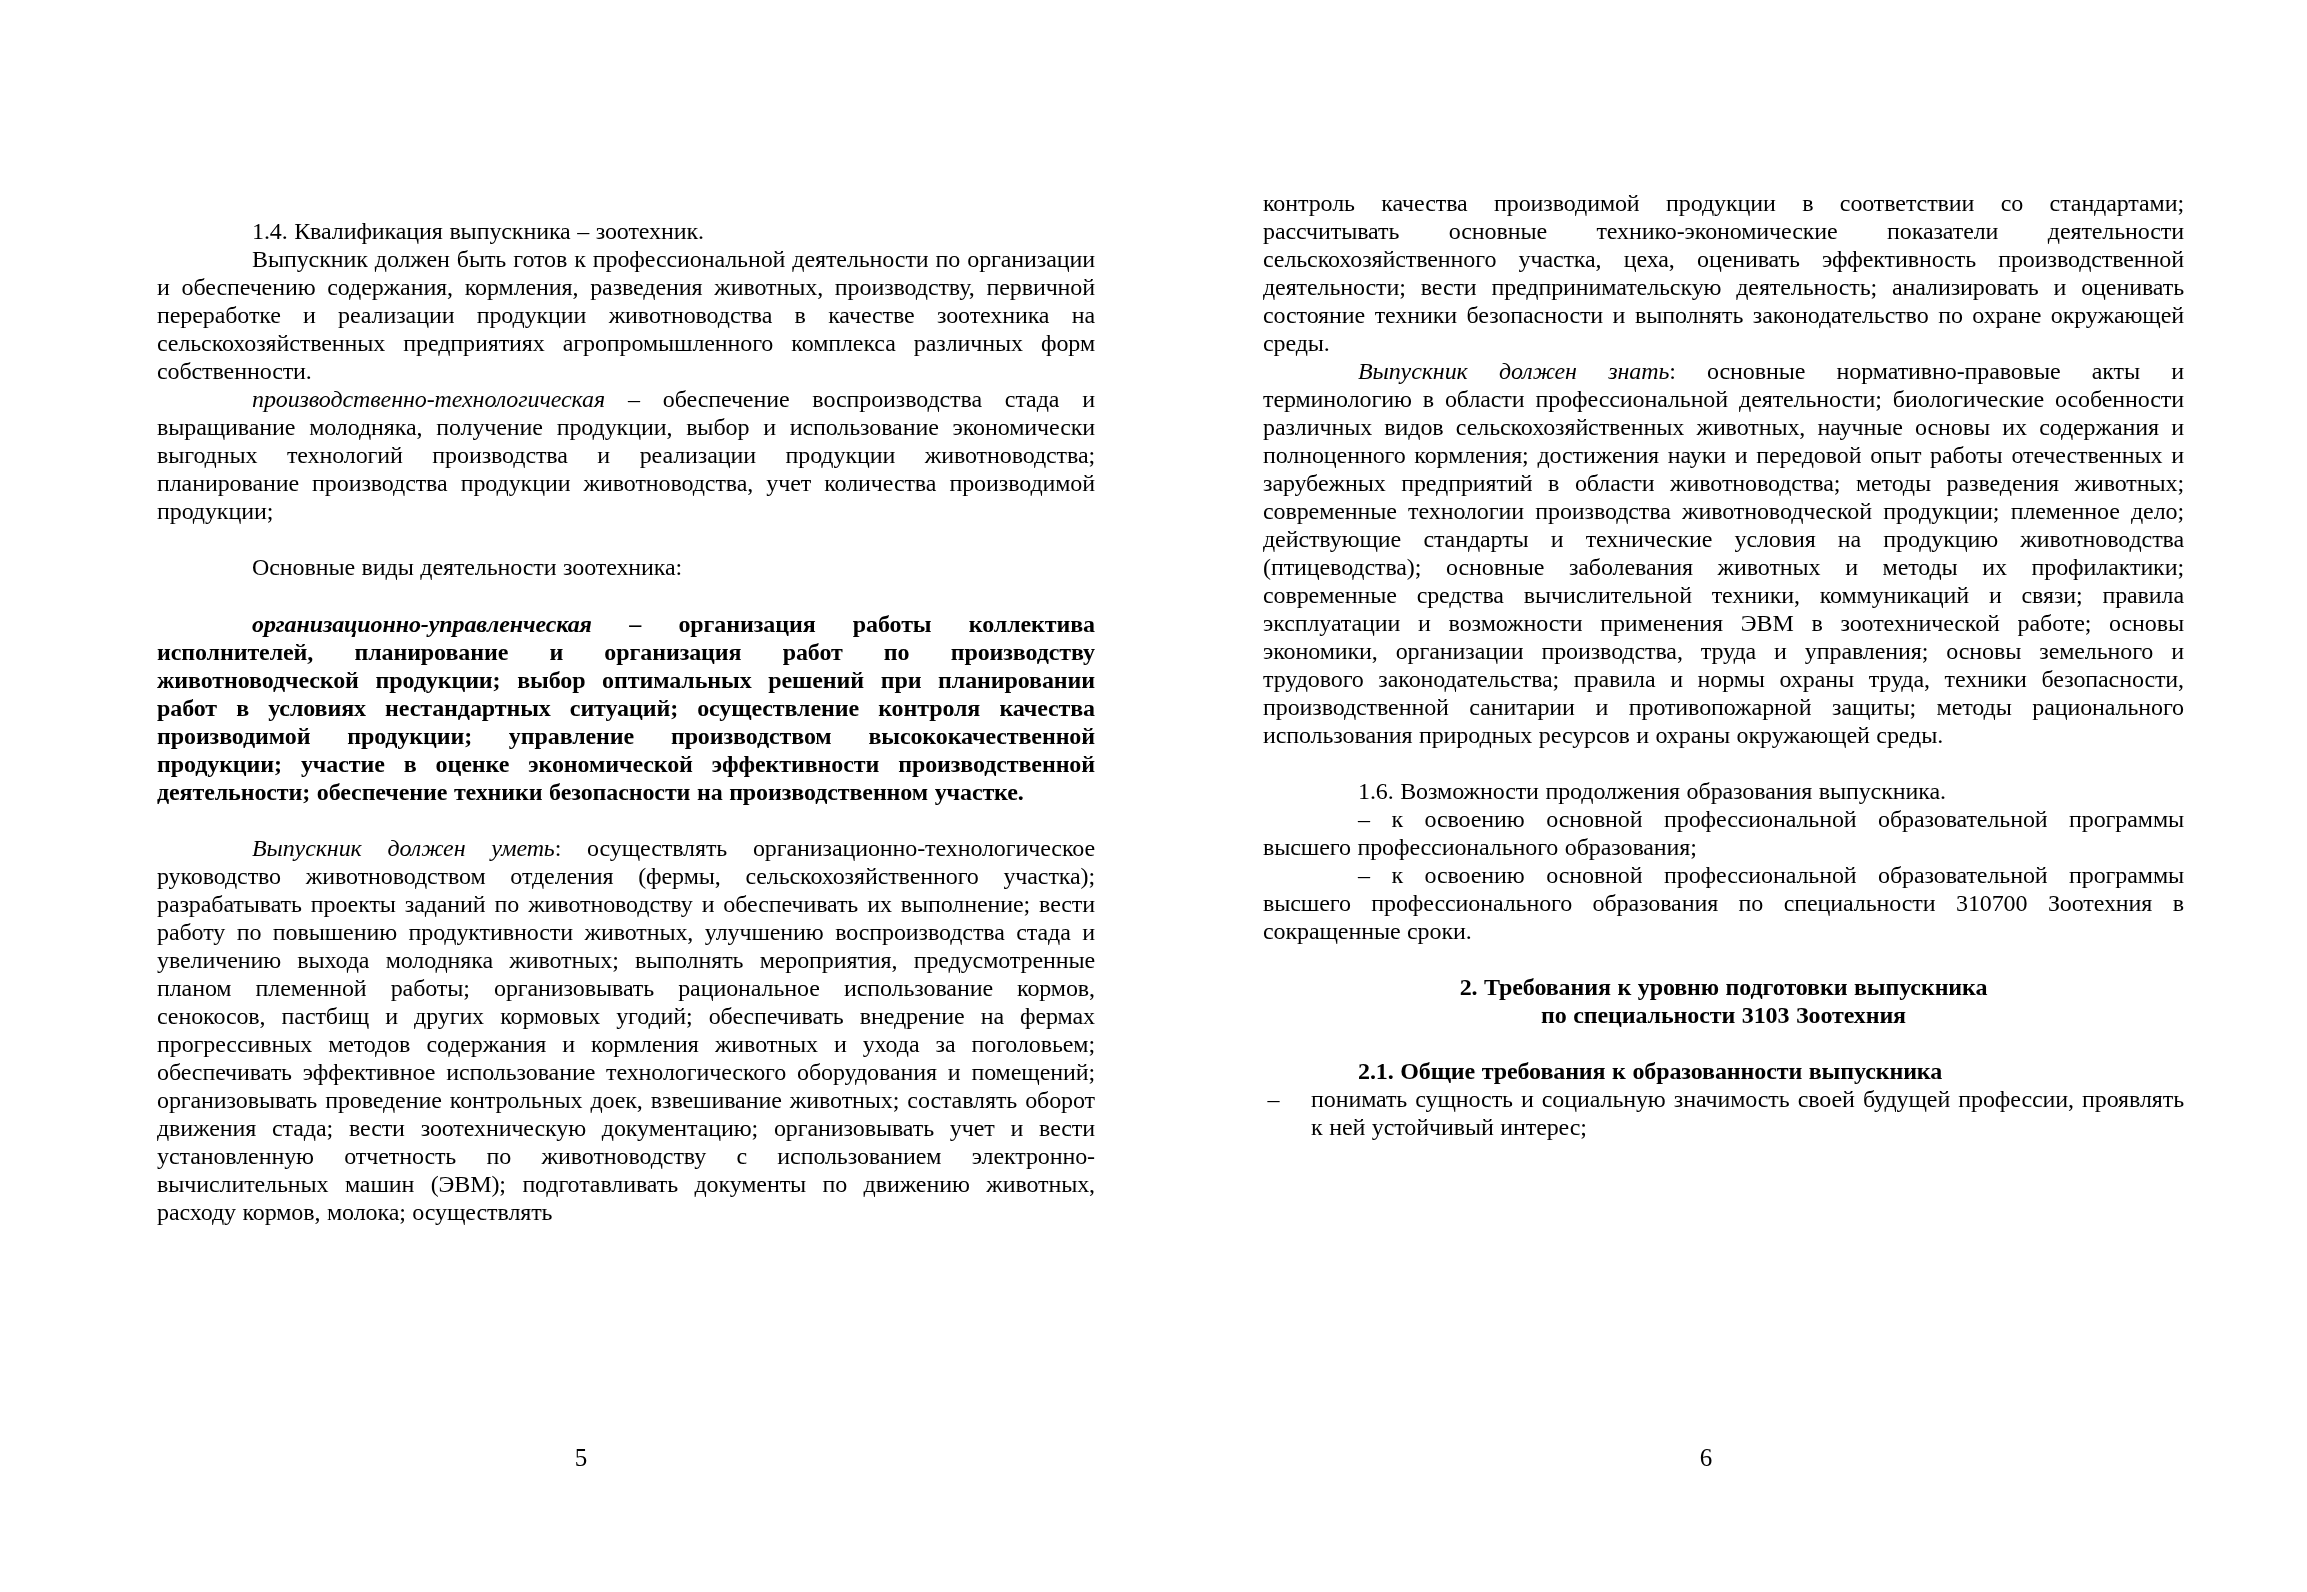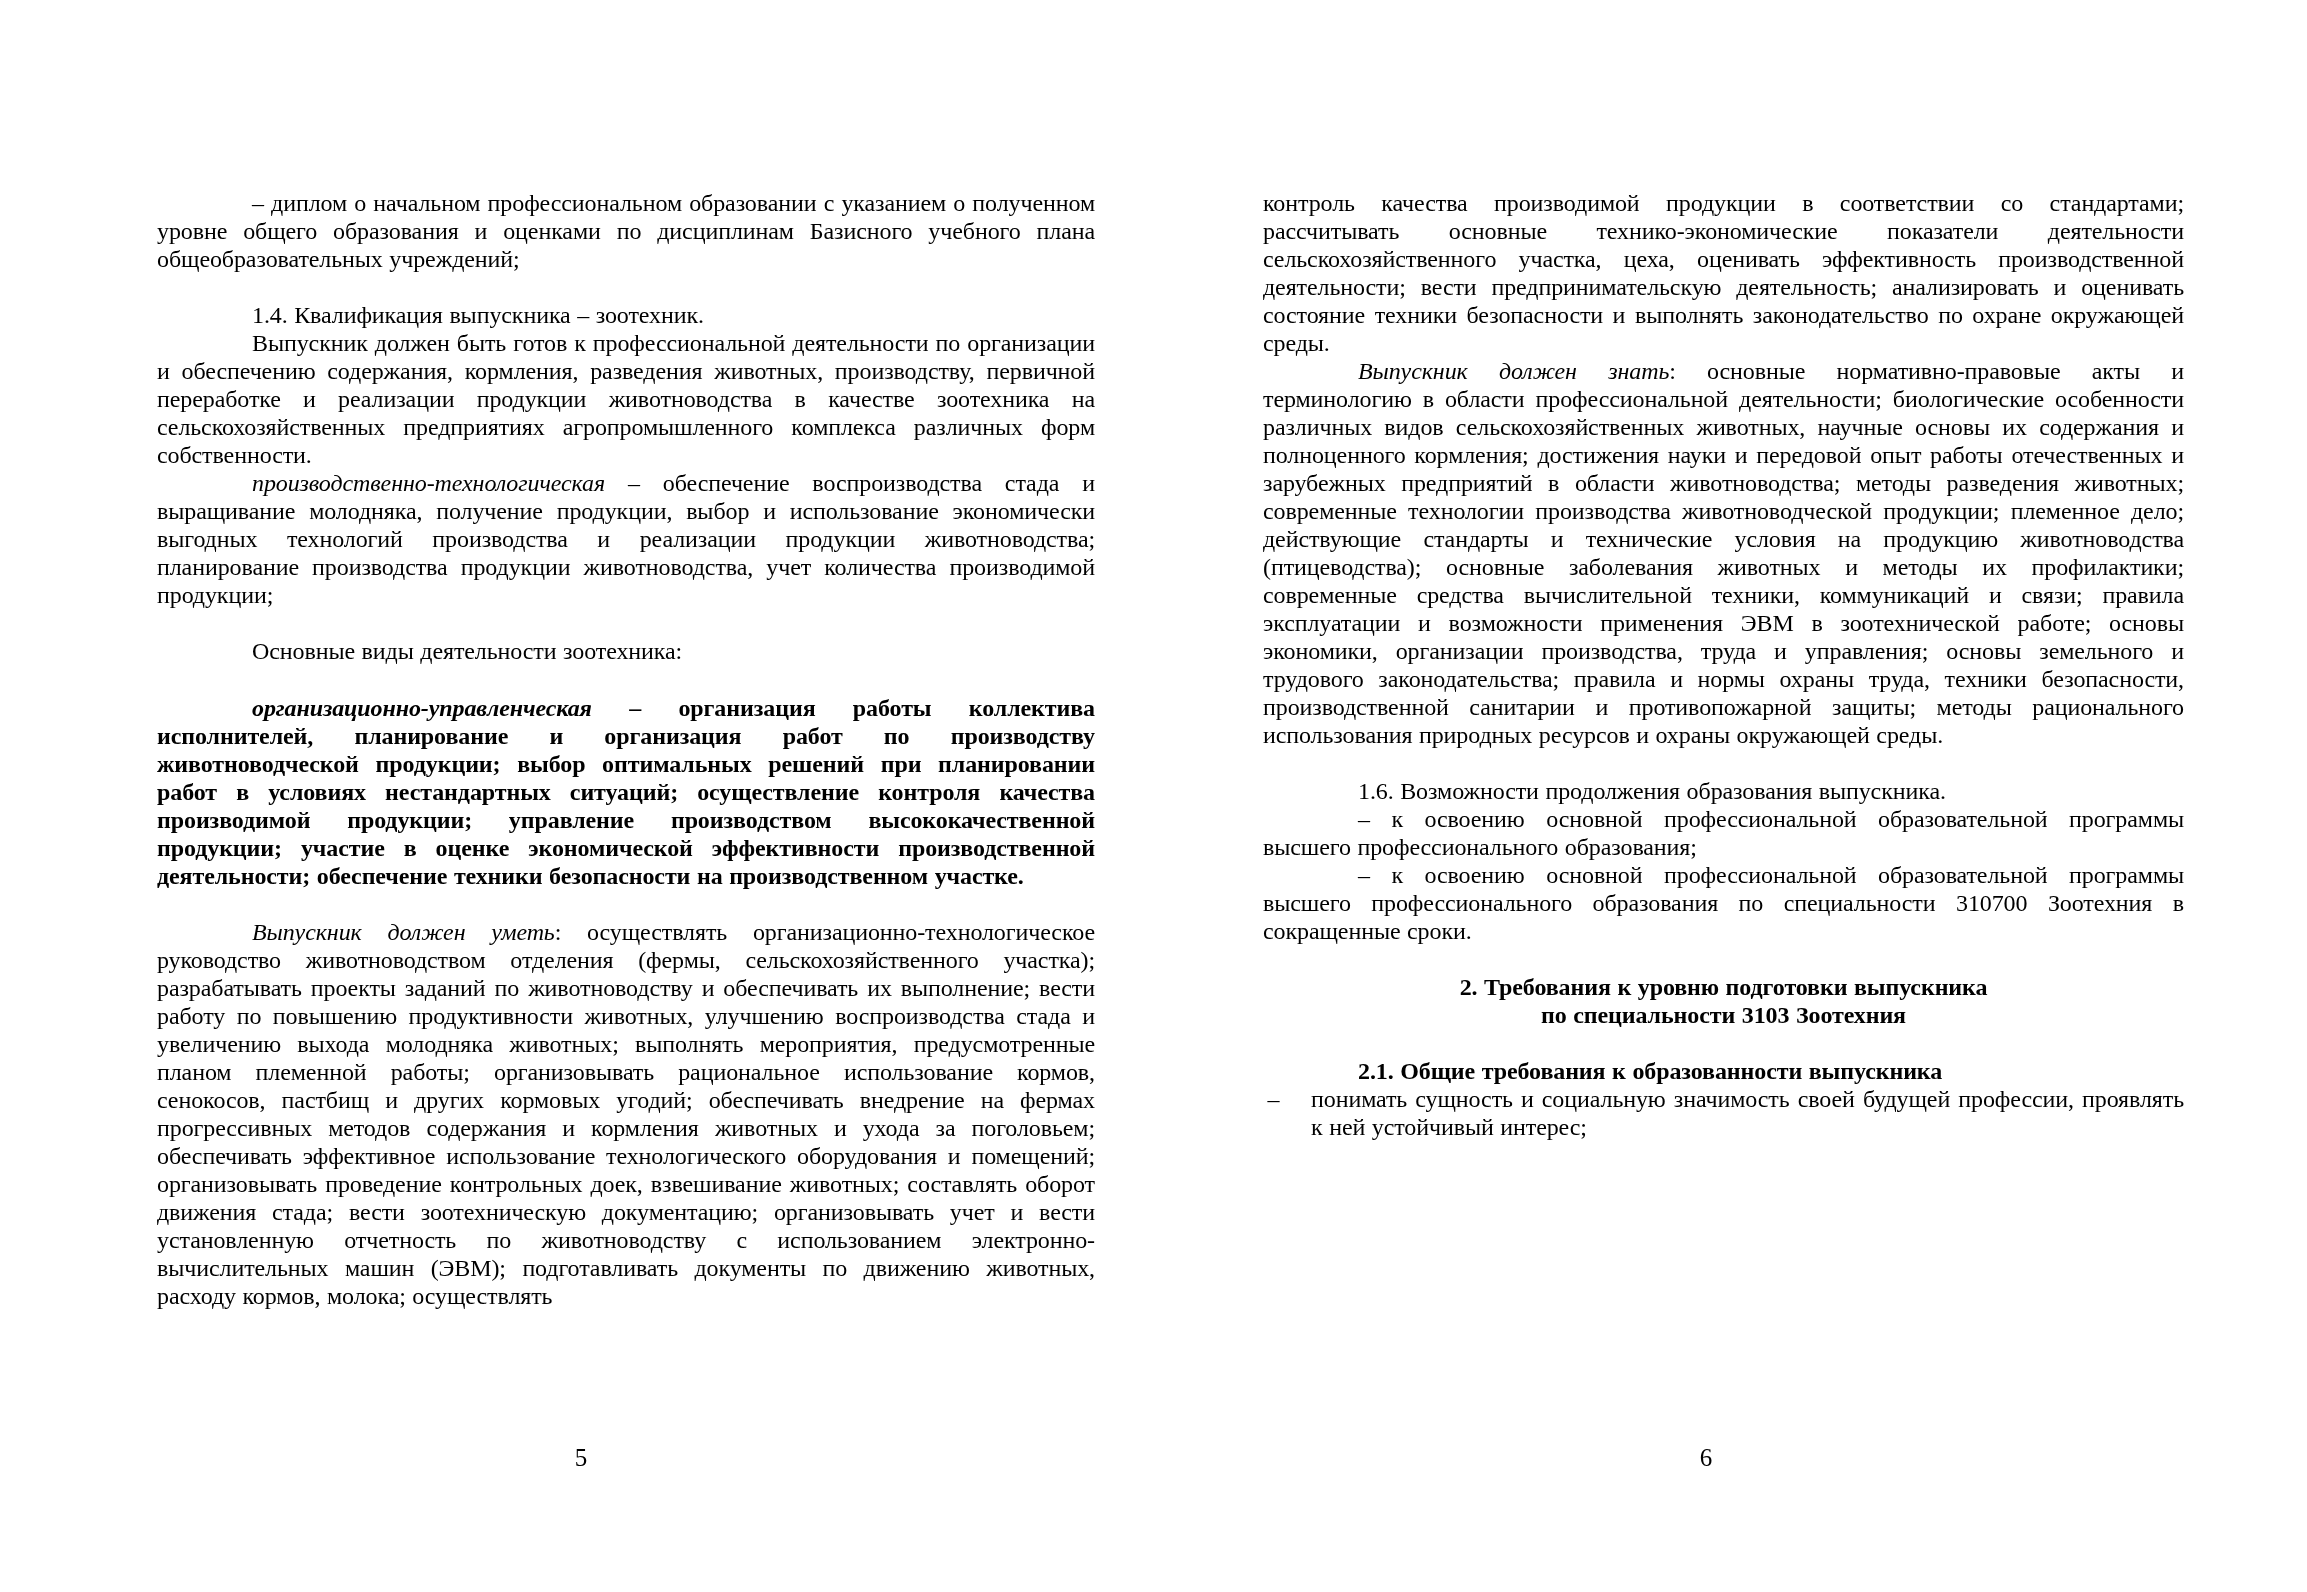--- a/index.html
+++ b/index.html
@@ -29,21 +29,20 @@
   }
   #left-col .pagenum  { transform:translateX(-45px); }
   #right-col .pagenum { transform:translateX(-17.6px); }
 </style>
 </head>
 <body>
 
 <div class="spread">
 
   <div class="page-col" id="left-col">
-    <p class="indent">– диплом о начальном профессиональном образовании с указанием о полученном уровне общего образования и оценками по дисциплинам Базисного учебного плана общеобразовательных учреждений;</p>
 
     <p class="indent gap">1.4. Квалификация выпускника – зоотехник.</p>
 
     <p class="indent">Выпускник должен быть готов к профессиональной деятельности по организации и обеспечению содержания, кормления, разведения животных, производству, первичной переработке и реализации продукции животноводства в качестве зоотехника на сельскохозяйственных предприятиях агропромышленного комплекса различных форм собственности.</p>
 
     <p class="indent"><span class="it">производственно-технологическая</span><span> – обеспечение воспроизводства стада и выращивание молодняка, получение продукции, выбор и использование экономически выгодных технологий производства и реализации продукции животноводства; планирование производства продукции животноводства, учет количества производимой продукции;</span></p>
     <p class="indent gap">Основные виды деятельности зоотехника:</p>
 
     <p class="indent gap2"><span class="it">организационно-управленческая</span><span> – организация работы коллектива исполнителей, планирование и организация работ по производству животноводческой продукции; выбор оптимальных решений при планировании работ в условиях нестандартных ситуаций; осуществление контроля качества производимой продукции; управление производством высококачественной продукции; участие в оценке экономической эффективности производственной деятельности; обеспечение техники безопасности на производственном участке.</span></p>
 

